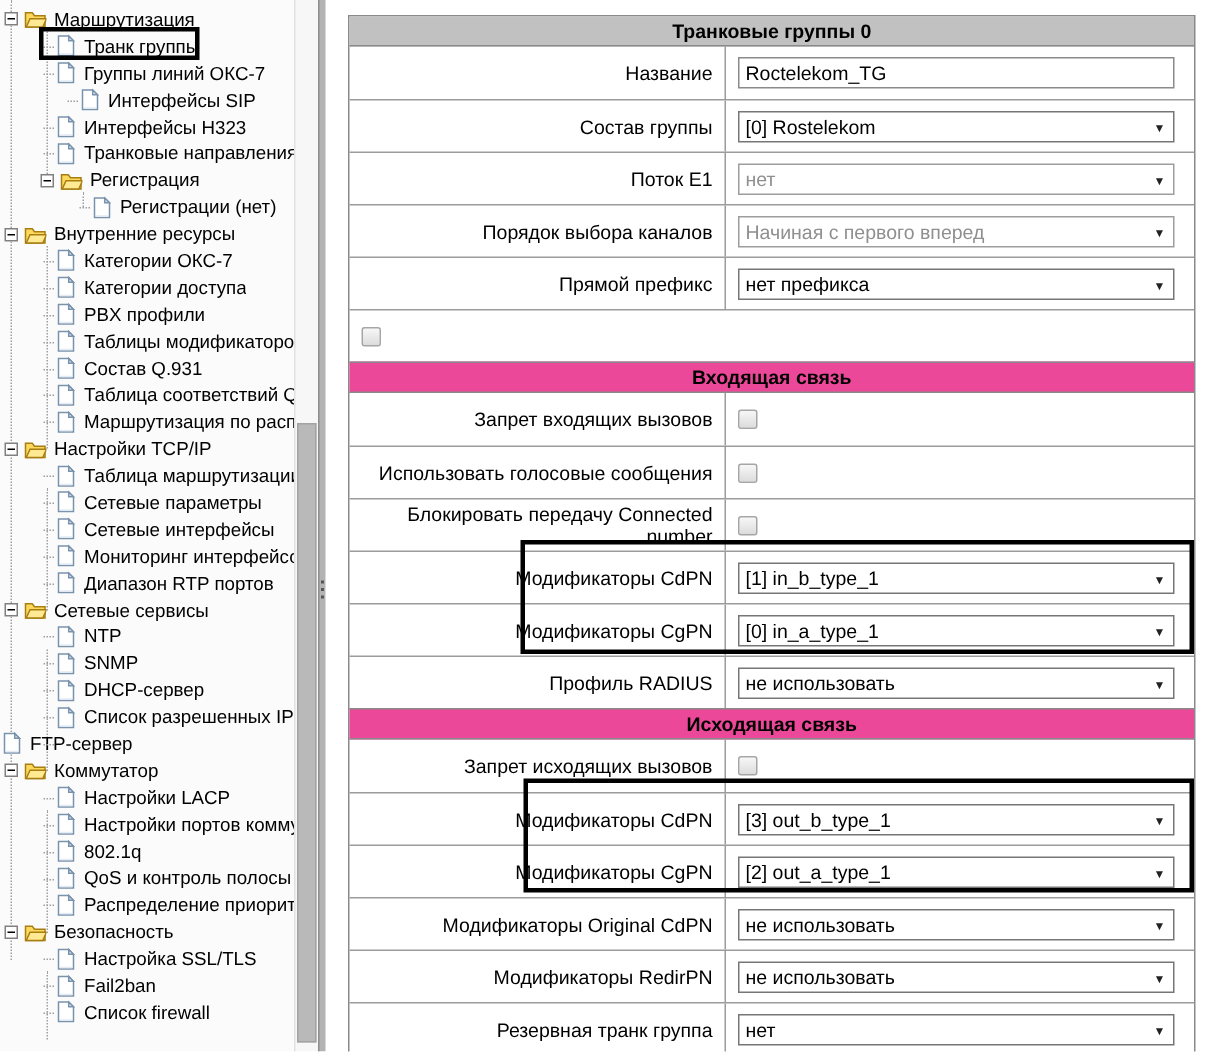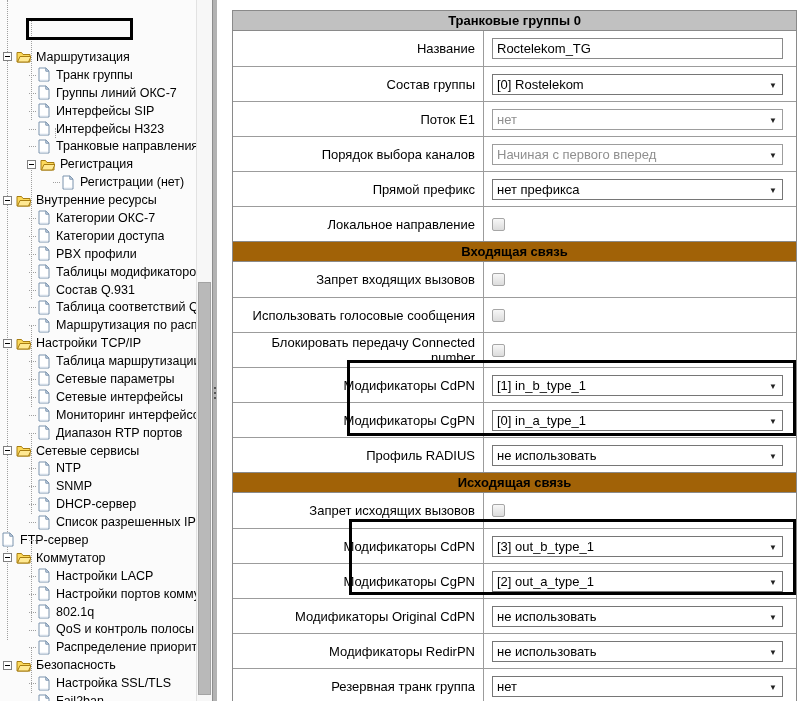--- a/index.html
+++ b/index.html
@@ -21,21 +21,21 @@
   #tree-scroll-thumb{position:absolute;left:1px;top:282px;width:13px;height:413px;background:#b9b9b9;
     border:1px solid #a3a3a3;box-sizing:border-box;}
   #pane-splitter{position:absolute;left:212px;top:0;width:5px;height:701px;background:#b3b3b3;
     border-left:1px solid #8d8d8d;box-sizing:border-box;}
   .grip-dot{position:absolute;left:1px;width:2px;height:2px;background:#565656;}
   
   #config-table{position:absolute;left:232px;top:10px;width:565px;background:#fff;
     border:1px solid #8a8a8a;box-sizing:border-box;font-size:13px;color:#000;}
   .tbl-header{height:19px;line-height:19px;background:#c1c1c1;font-weight:bold;text-align:center;
     border-bottom:1px solid #8a8a8a;}
-  .section-header{height:19px;line-height:19px;background:#a16207;font-weight:bold;text-align:center;
+  .section-header{height:19px;line-height:19px;background:#ec4899;font-weight:bold;text-align:center;
     border-top:1px solid #8a8a8a;border-bottom:1px solid #8a8a8a;box-sizing:content-box;}
   .form-row{height:35px;display:flex;box-sizing:border-box;}
   .form-row + .form-row{border-top:1px solid #9c9c9c;}
   .cell-label{width:251px;box-sizing:border-box;border-right:1px solid #9c9c9c;display:flex;
     align-items:center;justify-content:flex-end;padding-right:8px;text-align:right;}
   .cell-control{flex:1;display:flex;align-items:center;padding-left:8px;}
   .ui-select{width:291px;height:21px;box-sizing:border-box;border:1px solid #767676;background:#fff;
     position:relative;line-height:19px;padding:0 16px 0 4px;overflow:hidden;white-space:nowrap;cursor:default;}
   .ui-select .arr{position:absolute;right:5px;top:0;line-height:21px;font-size:8px;color:#222;}
   .ui-select.disabled{color:#8f8f8f;border-color:#9d9d9d;}
@@ -46,21 +46,21 @@
   
   .hl{position:absolute;border:3px solid #000;box-sizing:border-box;pointer-events:none;z-index:9;}
   #hl-tree{left:26px;top:18px;width:107px;height:22px;}
   #hl-in{left:347px;top:360px;width:449px;height:76px;}
   #hl-out{left:349px;top:519px;width:447px;height:76px;}
 </style>
 </head>
 <body>
 
 <div id="tree-pane">
-    <div class="tree-row" style="padding-left: 3px; margin-top: 44px;">
+    <div class="tree-row" style="padding-left: 3px;">
       <div class="expander"></div>
       <span class="tree-ico">
         <svg width="15" height="13" viewBox="0 0 15 13">
           <path d="M1 2.5 L5.5 2.5 L7 4.5 L14 4.5 L14 12 L1 12 Z" fill="#FCD95B" stroke="#A87E12" stroke-width="1"></path>
           <path d="M1.5 12 L4 6.5 L15 6.5 L12.5 12 Z" fill="#FFE993" stroke="#A87E12" stroke-width="1"></path>
         </svg>
       </span>
       <span class="tree-label">Маршрутизация</span>
     </div>
     <div class="tree-row" style="padding-left: 36px;">
@@ -78,21 +78,21 @@
       <div class="hstub" style="left: 29px; width: 7px;"></div>
       <span class="tree-ico">
         <svg width="12" height="15" viewBox="0 0 12 15">
           <path d="M1 1 L7.8 1 L11 4.2 L11 14 L1 14 Z" fill="#ffffff" stroke="#7A93AD" stroke-width="1"></path>
           <path d="M7.8 1 L7.8 4.2 L11 4.2 Z" fill="#D7E3F0" stroke="#7A93AD" stroke-width="1"></path>
           <path d="M2 13 L10 13" stroke="#E4EBF3" stroke-width="1"></path>
         </svg>
       </span>
       <span class="tree-label">Группы линий ОКС-7</span>
     </div>
-    <div class="tree-row" style="padding-left: 36px;">
+    <div class="tree-row" style="padding-left: 36px; margin-left: 16px;">
       <div class="hstub" style="left: 29px; width: 7px;"></div>
       <span class="tree-ico">
         <svg width="12" height="15" viewBox="0 0 12 15">
           <path d="M1 1 L7.8 1 L11 4.2 L11 14 L1 14 Z" fill="#ffffff" stroke="#7A93AD" stroke-width="1"></path>
           <path d="M7.8 1 L7.8 4.2 L11 4.2 Z" fill="#D7E3F0" stroke="#7A93AD" stroke-width="1"></path>
           <path d="M2 13 L10 13" stroke="#E4EBF3" stroke-width="1"></path>
         </svg>
       </span>
       <span class="tree-label">Интерфейсы SIP</span>
     </div>
@@ -520,23 +520,20 @@
     </div>
     <div class="form-row">
       <div class="cell-label">
         <span>Прямой префикс</span>
       </div>
       <div class="cell-control">
         <div class="ui-select"><span class="sel-text">нет префикса</span><span class="arr">▼</span></div>
       </div>
     </div>
     <div class="form-row">
-      <div class="cell-label">
-        <span>Локальное направление</span>
-      </div>
       <div class="cell-control">
         <div class="ui-checkbox"></div>
       </div>
     </div>
     <div class="section-header">Входящая связь</div>
     <div class="form-row">
       <div class="cell-label">
         <span>Запрет входящих вызовов</span>
       </div>
       <div class="cell-control">

